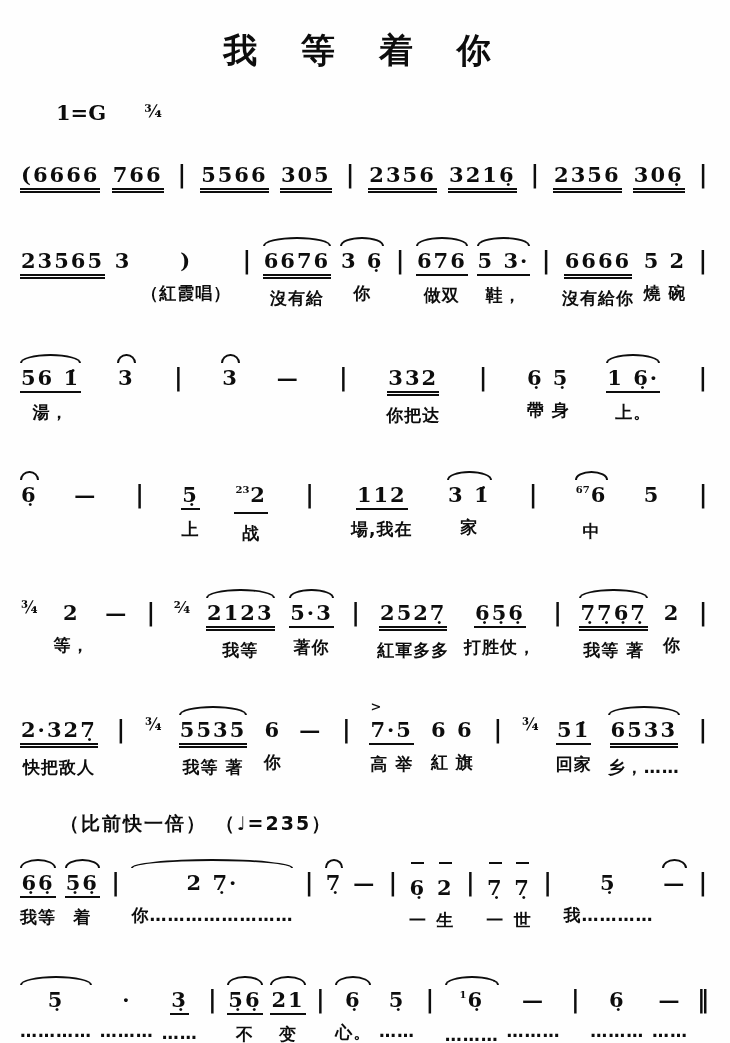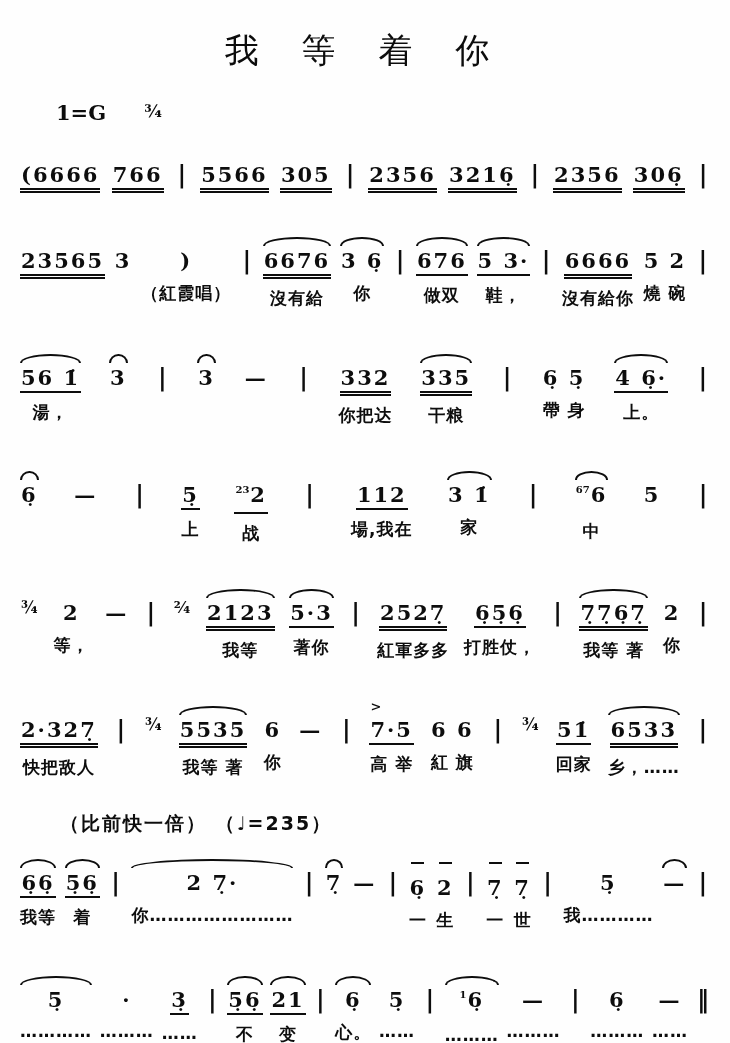--- a/index.html
+++ b/index.html
@@ -3,21 +3,21 @@
 <meta charset="utf-8">
 <style>
   html,body{margin:0;padding:0;background:#e8e8e8;}
   .page{
     width:730px;height:1043px;background:#fefefe;color:#0d0d0d;
     font-family:"DejaVu Serif","DejaVu Sans",serif;
     overflow:hidden;position:relative;box-sizing:border-box;
     padding:18px 14px 0 14px;
   }
   .title{
-    text-align:center;font-size:34px;font-weight:400;letter-spacing:16px;
+    text-align:center;font-size:34px;font-weight:700;letter-spacing:16px;
     margin:10px 0 26px 0;font-family:"DejaVu Sans",sans-serif;
   }
   .keyrow{
     display:flex;align-items:center;gap:38px;margin:0 0 26px 42px;
     font-size:21px;font-weight:700;
   }
   .keyrow .ts{font-size:17px;position:relative;top:-2px}
   .score{padding:0 6px}
   .line{
     display:flex;justify-content:space-between;align-items:flex-start;
@@ -194,37 +194,32 @@
         </div>
         <div class="tok bar">
           <div class="arc"></div>
           <div class="nt"><span>|</span></div>
         </div>
         <div class="tok">
           <div class="arc"></div>
           <div class="nt u2"><span>332</span></div>
           <div class="lyr">你把达</div>
         </div>
-        <div class="tok">
-          <div class="arc on"></div>
-          <div class="nt u2"><span>335</span></div>
-          <div class="lyr">干粮</div>
-        </div>
         <div class="tok bar">
           <div class="arc"></div>
           <div class="nt"><span>|</span></div>
         </div>
         <div class="tok">
           <div class="arc"></div>
           <div class="nt"><span>6̣ 5̣</span></div>
           <div class="lyr">帶 身</div>
         </div>
         <div class="tok">
           <div class="arc on"></div>
-          <div class="nt u1"><span>4 6̣·</span></div>
+          <div class="nt u1"><span>1 6̣·</span></div>
           <div class="lyr">上。</div>
         </div>
         <div class="tok bar">
           <div class="arc"></div>
           <div class="nt"><span>|</span></div>
         </div>
       </div>
       <div class="line">
         <div class="tok">
           <div class="arc on"></div>

